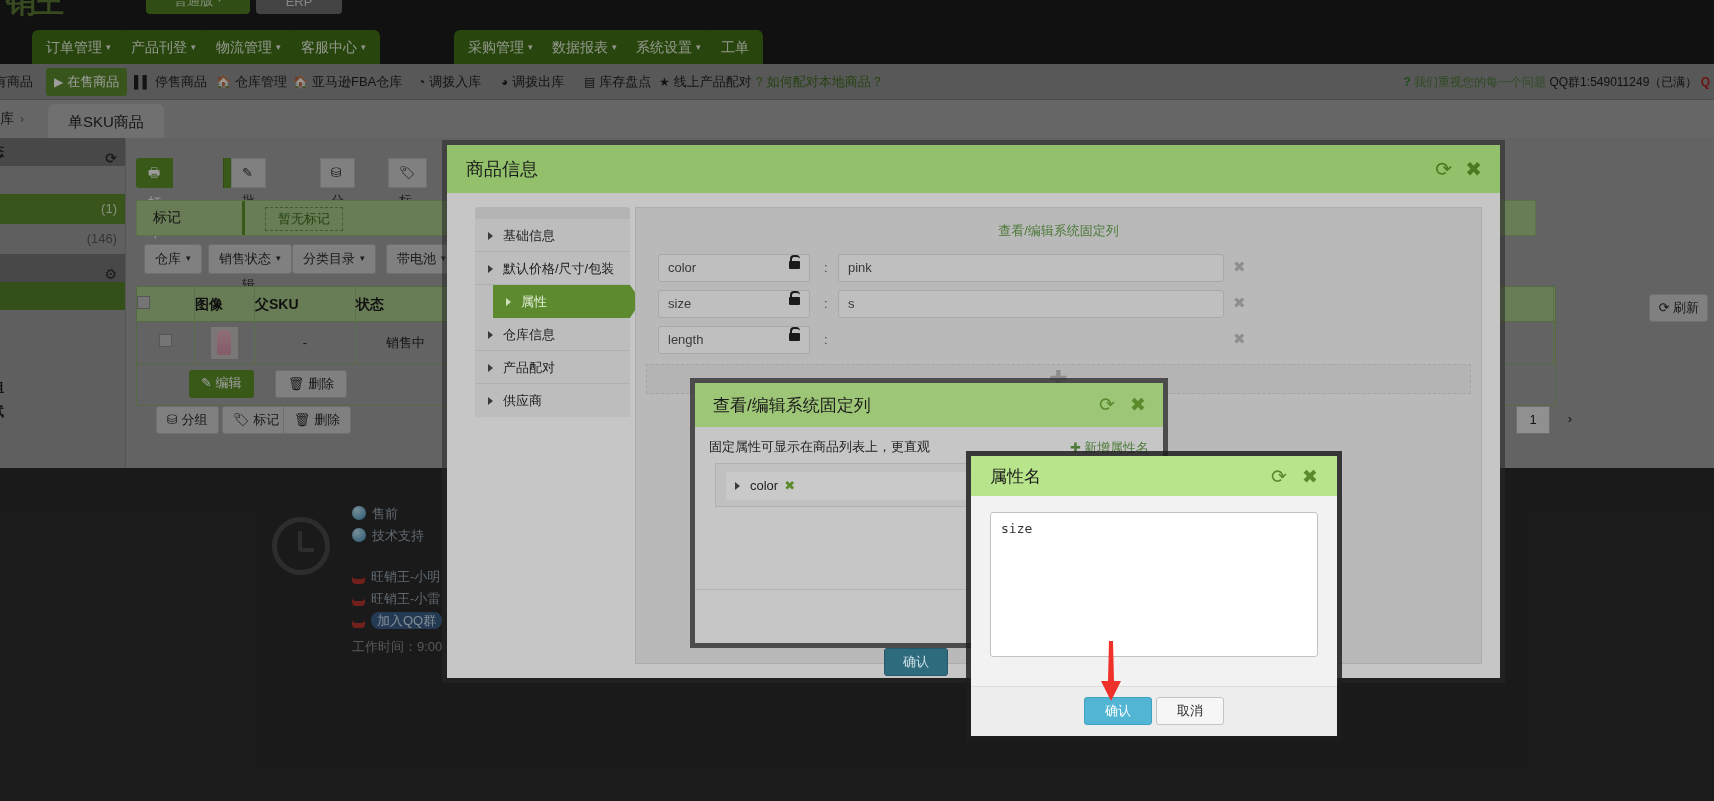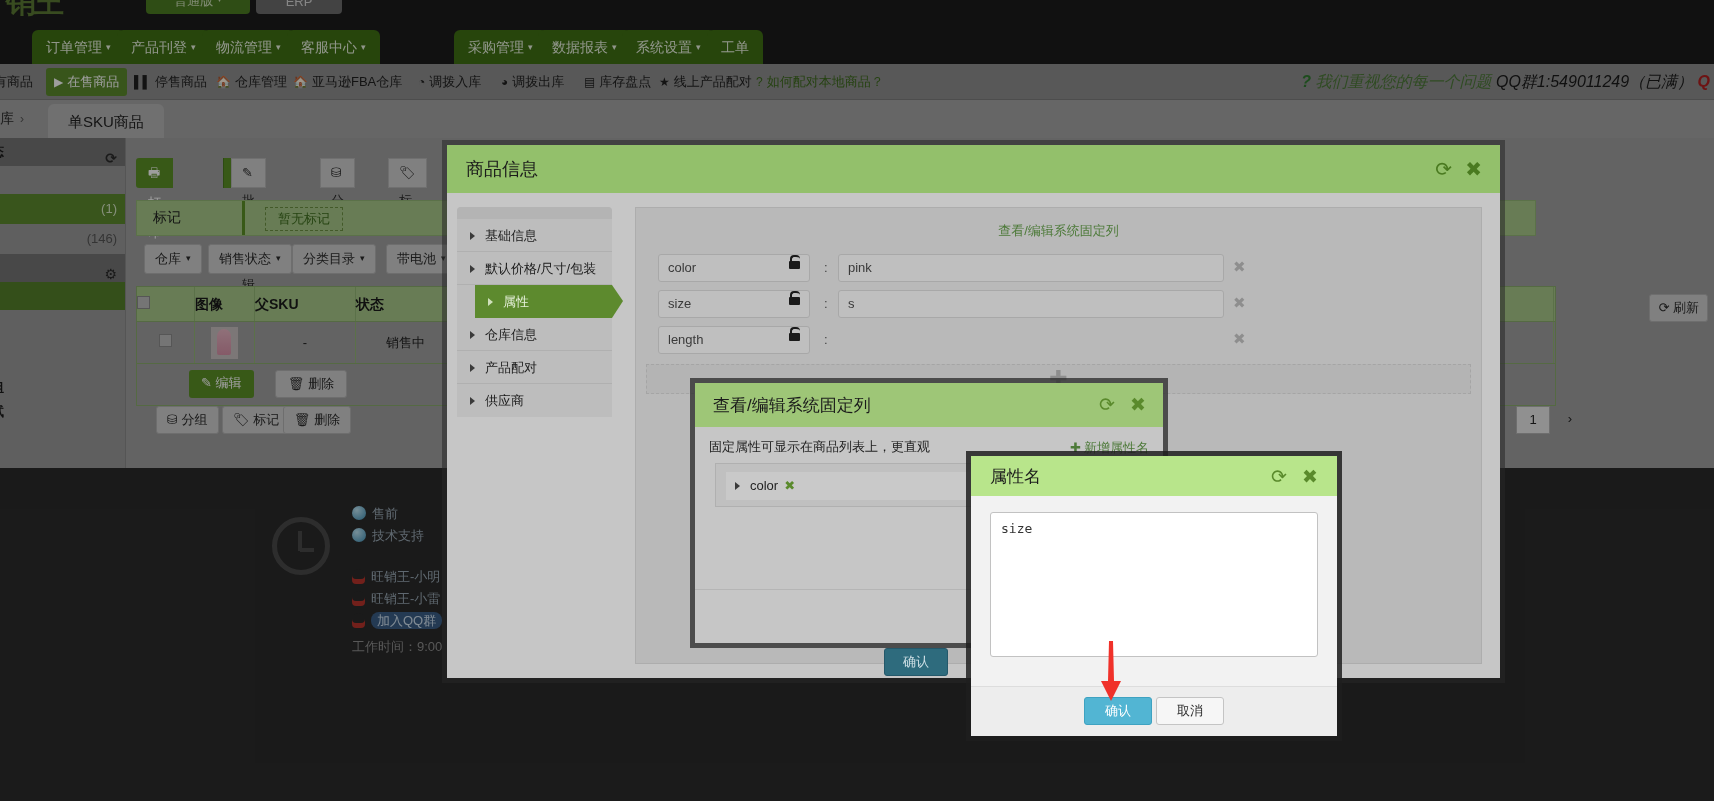--- a/index.html
+++ b/index.html
@@ -53,21 +53,21 @@
   }
   .subitem {
     position:absolute; top:4px; height:28px; line-height:28px;
     font-size:13px; color:#1f1f1f; white-space:nowrap; cursor:pointer;
     padding:0 8px; border-radius:3px;
   }
   .subitem.active { background:#5b8a2c; color:#fff; }
   .subitem .gi { margin-right:4px; font-size:12px; }
   .subnav-help { color:#3d6b1d; }
   .subnav-right { position:absolute; right:4px; top:4px; height:28px; line-height:28px;
-     font-size:16px; white-space:nowrap;font-style:italic; }
+     font-size:12px; white-space:nowrap; }
   .subnav-right .qmark { color:#2f7b2f; font-weight:bold; }
   .subnav-right .gtxt { color:#4d7a39; }
   .subnav-right .dark { color:#1a1a1a; }
   .subnav-right .red { color:#b02020; font-weight:bold; }
 
   
   .crumbrow { position:absolute; left:0; top:100px; width:1714px; height:38px; background:#a5a5a5; }
   .crumb { position:absolute; left:-14px; top:10px; font-size:14px; color:#2a2a2a; }
   .crumb .sep { color:#555; margin:0 6px; font-size:12px; }
   .sku-tab {
@@ -176,21 +176,21 @@
   .joinqq { background:#3b5e86; color:#cfe0ef; padding:1px 6px; border-radius:8px; }
   .worktime { position:absolute; font-size:13px; color:#8e8e8e; white-space:nowrap; }
 
   
   .modal1 { position:absolute; left:447px; top:145px; width:1053px; height:533px;
      background:#c6c6c6; box-shadow:0 0 0 5px rgba(40,40,40,0.55); z-index:60; }
   .m1-head { height:48px; background:#93c06b; position:relative; }
   .m1-title { position:absolute; left:19px; top:12px; font-size:18px; color:#1b1b1b; }
   .m1-head .hic { position:absolute; top:12px; font-size:20px; color:#4a7a20; cursor:pointer; }
   .m1-body { position:absolute; left:0; top:48px; right:0; bottom:0; }
-  .m1-side { position:absolute; left:10px; top:14px; width:155px; background:#bdbdbd;
+  .m1-side { position:absolute; left:28px; top:14px; width:155px; background:#bdbdbd;
      border-radius:4px 4px 0 0; }
   .m1-side .stop { height:12px; background:#b4b4b4; border-radius:4px 4px 0 0; }
   .side-item { height:33px; line-height:33px; font-size:13px; color:#1c1c1c;
      padding-left:28px; position:relative; border-bottom:1px solid #b0b0b0; cursor:pointer; }
   .side-item:before { content:""; position:absolute; left:13px; top:13px;
      border-top:4px solid transparent; border-bottom:4px solid transparent; border-left:5px solid #3a3a3a; }
   .side-item.active { background:#5d8a2e; color:#e6f0db; border-bottom:none;margin-left:18px; }
   .side-item.active:before { border-left-color:#cfe0bb; }
   .side-item.active:after { content:""; position:absolute; right:-11px; top:0;
      border-top:16px solid transparent; border-bottom:17px solid transparent; border-left:11px solid #5d8a2e; }

